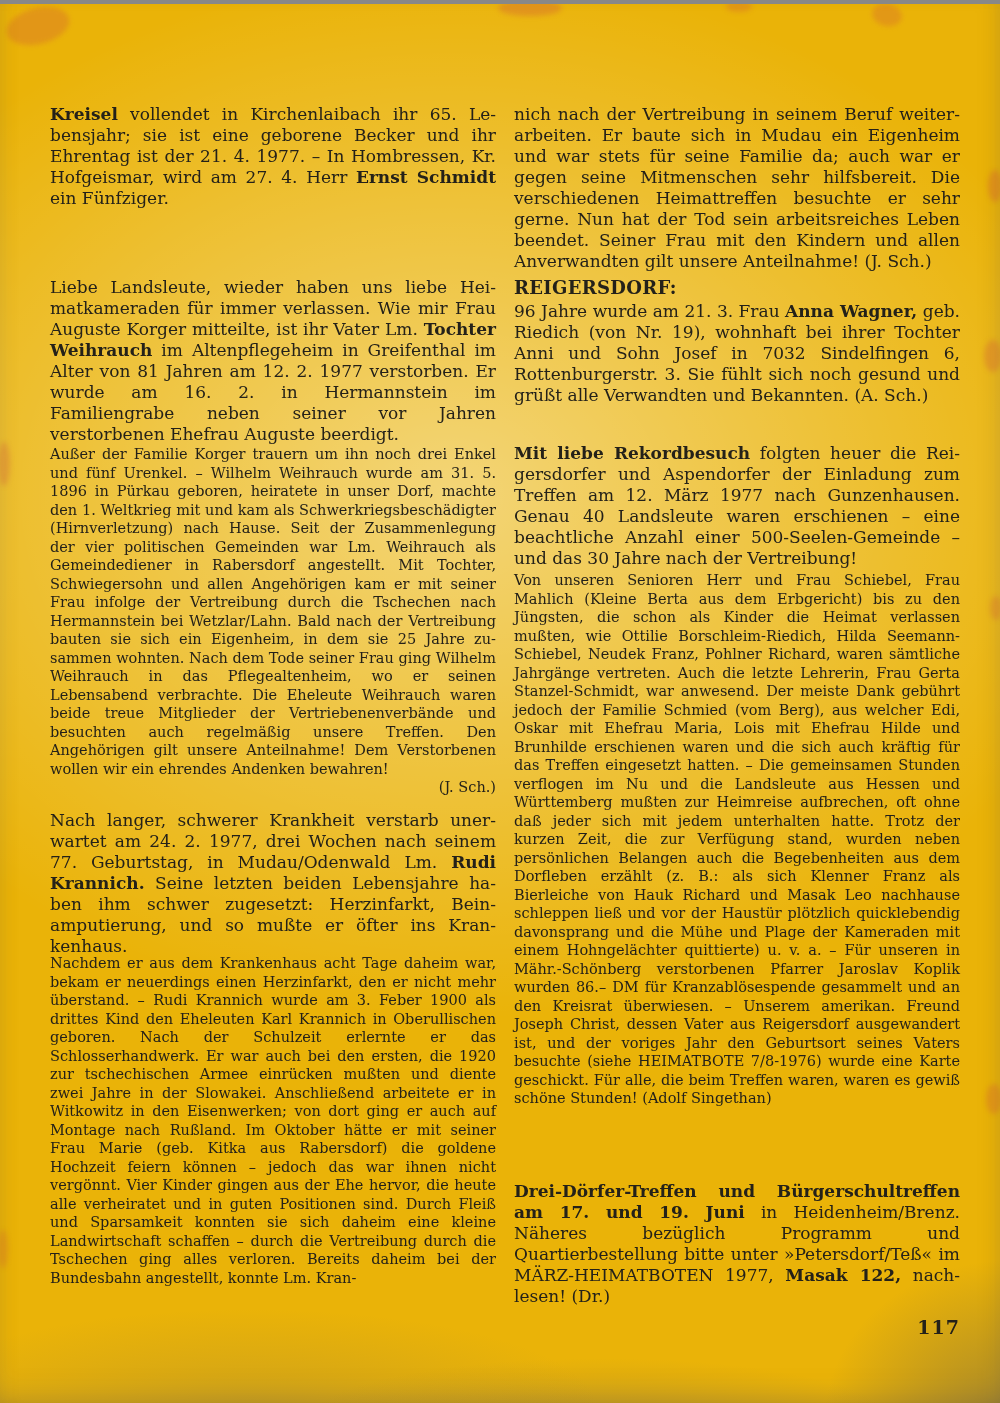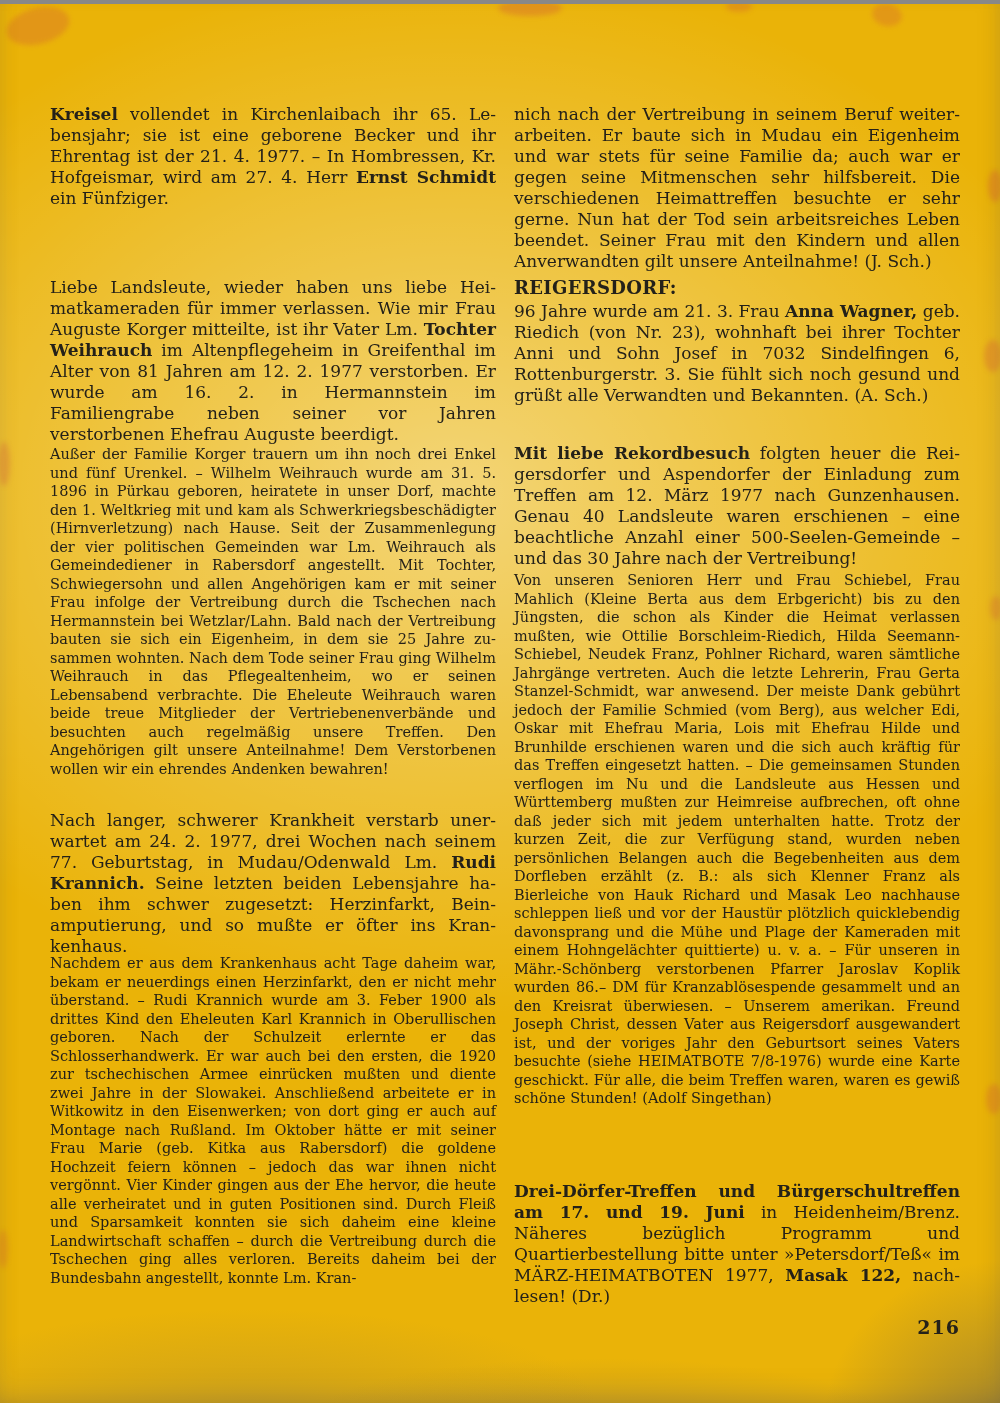--- a/index.html
+++ b/index.html
@@ -89,47 +89,48 @@
     <b>Kreisel</b><span> vollendet in Kirchenlaibach ihr 65. Le­bensjahr; sie ist eine geborene Becker und ihr Ehrentag ist der 21. 4. 1977. – In Hombressen, Kr. Hofgeismar, wird am 27. 4. Herr </span><b>Ernst Schmidt</b><span> ein Fünfziger.</span>
   </div>
 
 
   <div class="block col-l t-normal" style="top:273px;">
     <span>Liebe Landsleute, wieder haben uns liebe Hei­matkameraden für immer verlassen. Wie mir Frau Auguste Korger mitteilte, ist ihr Vater Lm. </span><b>Tochter Weihrauch</b><span> im Altenpflegeheim in Greifenthal im Alter von 81 Jahren am 12. 2. 1977 verstorben. Er wurde am 16. 2. in Her­mannstein im Familiengrabe neben seiner vor Jahren verstorbenen Ehefrau Auguste beerdigt.</span>
   </div>
 
   <div class="block col-l t-small" style="top:441px;">
     <span>Außer der Familie Korger trauern um ihn noch drei Enkel und fünf Urenkel. – Wilhelm Weihrauch wurde am 31. 5. 1896 in Pürkau geboren, heiratete in unser Dorf, machte den 1. Weltkrieg mit und kam als Schwerkriegsbeschädigter (Hirnverletzung) nach Hause. Seit der Zusammenlegung der vier politischen Gemeinden war Lm. Weihrauch als Gemeindediener in Rabersdorf angestellt. Mit Tochter, Schwiegersohn und allen Angehörigen kam er mit seiner Frau infolge der Vertreibung durch die Tschechen nach Hermann­stein bei Wetzlar/Lahn. Bald nach der Vertreibung bauten sie sich ein Eigenheim, in dem sie 25 Jahre zu­sammen wohnten. Nach dem Tode seiner Frau ging Wilhelm Weihrauch in das Pflegealtenheim, wo er sei­nen Lebensabend verbrachte. Die Eheleute Weihrauch waren beide treue Mitglieder der Vertriebenenverbän­de und besuchten auch regelmäßig unsere Treffen. Den Angehörigen gilt unsere Anteilnahme! Dem Verstor­benen wollen wir ein ehrendes Andenken bewahren!</span>
+    <div class="sign-right">(J. Sch.)</div>
   </div>
 
   <div class="block col-l t-normal" style="top:806px;">
     <span>Nach langer, schwerer Krankheit verstarb uner­wartet am 24. 2. 1977, drei Wochen nach seinem 77. Geburtstag, in Mudau/Odenwald Lm. </span><b>Rudi Krannich.</b><span> Seine letzten beiden Lebensjahre ha­ben ihm schwer zugesetzt: Herzinfarkt, Bein­amputierung, und so mußte er öfter ins Kran­kenhaus.</span>
   </div>
 
   <div class="block col-l t-small" style="top:950px;">
     <span>Nachdem er aus dem Krankenhaus acht Tage daheim war, bekam er neuerdings einen Herzinfarkt, den er nicht mehr überstand. – Rudi Krannich wurde am 3. Feber 1900 als drittes Kind den Eheleuten Karl Kran­nich in Oberullischen geboren. Nach der Schulzeit er­lernte er das Schlosserhandwerk. Er war auch bei den ersten, die 1920 zur tschechischen Armee einrücken mußten und diente zwei Jahre in der Slowakei. An­schließend arbeitete er in Witkowitz in den Eisen­werken; von dort ging er auch auf Montage nach Ruß­land. Im Oktober hätte er mit seiner Frau Marie (geb. Kitka aus Rabersdorf) die goldene Hochzeit feiern können – jedoch das war ihnen nicht vergönnt. Vier Kinder gingen aus der Ehe hervor, die heute alle ver­heiratet und in guten Positionen sind. Durch Fleiß und Sparsamkeit konnten sie sich daheim eine kleine Landwirtschaft schaffen – durch die Vertreibung durch die Tschechen ging alles verloren. Bereits da­heim bei der Bundesbahn angestellt, konnte Lm. Kran-</span>
   </div>
 
   <div class="block col-r t-normal" style="top:100px;">
     <span>nich nach der Vertreibung in seinem Beruf weiter­arbeiten. Er baute sich in Mudau ein Eigenheim und war stets für seine Familie da; auch war er gegen seine Mitmenschen sehr hilfsbereit. Die verschiedenen Hei­mattreffen besuchte er sehr gerne. Nun hat der Tod sein arbeitsreiches Leben beendet. Seiner Frau mit den Kindern und allen Anverwandten gilt unsere Anteil­nahme! (J. Sch.)</span>
   </div>
 
   <div class="block col-r heading" style="top:273px;">REIGERSDORF:</div>
 
   <div class="block col-r t-normal" style="top:297px;">
-    <span>96 Jahre wurde am 21. 3. Frau </span><b>Anna Wagner,</b><span> geb. Riedich (von Nr. 23), wohnhaft bei ihrer Tochter Anni und Sohn Josef in 7032 Sindel­fingen 6, Rottenburgerstr. 3. Sie fühlt sich noch gesund und grüßt alle Verwandten und Be­kannten. (A. Sch.)</span>
+    <span>96 Jahre wurde am 21. 3. Frau </span><b>Anna Wagner,</b><span> geb. Riedich (von Nr. 19), wohnhaft bei ihrer Tochter Anni und Sohn Josef in 7032 Sindel­fingen 6, Rottenburgerstr. 3. Sie fühlt sich noch gesund und grüßt alle Verwandten und Be­kannten. (A. Sch.)</span>
   </div>
 
   <div class="block col-r t-normal" style="top:439px;">
     <b>Mit liebe Rekordbesuch</b><span> folgten heuer die Rei­gersdorfer und Aspendorfer der Einladung zum Treffen am 12. März 1977 nach Gunzenhausen. Genau 40 Landsleute waren erschienen – eine beachtliche Anzahl einer 500-Seelen-Gemeinde – und das 30 Jahre nach der Vertreibung!</span>
   </div>
 
   <div class="block col-r t-small" style="top:567px;">
     <span>Von unseren Senioren Herr und Frau Schiebel, Frau Mahlich (Kleine Berta aus dem Erbgericht) bis zu den Jüngsten, die schon als Kinder die Heimat ver­lassen mußten, wie Ottilie Borschleim-Riedich, Hilda Seemann-Schiebel, Neudek Franz, Pohlner Richard, waren sämtliche Jahrgänge vertreten. Auch die letzte Lehrerin, Frau Gerta Stanzel-Schmidt, war anwesend. Der meiste Dank gebührt jedoch der Familie Schmied (vom Berg), aus welcher Edi, Oskar mit Ehefrau Maria, Lois mit Ehefrau Hilde und Brunhilde erschienen waren und die sich auch kräftig für das Treffen ein­gesetzt hatten. – Die gemeinsamen Stunden verflogen im Nu und die Landsleute aus Hessen und Württem­berg mußten zur Heimreise aufbrechen, oft ohne daß jeder sich mit jedem unterhalten hatte. Trotz der kurzen Zeit, die zur Verfügung stand, wurden neben persönlichen Belangen auch die Begebenheiten aus dem Dorfleben erzählt (z. B.: als sich Klenner Franz als Bierleiche von Hauk Richard und Masak Leo nach­hause schleppen ließ und vor der Haustür plötzlich quicklebendig davonsprang und die Mühe und Plage der Kameraden mit einem Hohngelächter quittierte) u. v. a. – Für unseren in Mähr.-Schönberg verstorbenen Pfarrer Jaroslav Koplik wurden 86.– DM für Kranz­ablösespende gesammelt und an den Kreisrat über­wiesen. – Unserem amerikan. Freund Joseph Christ, dessen Vater aus Reigersdorf ausgewandert ist, und der voriges Jahr den Geburtsort seines Vaters besuchte (siehe HEIMATBOTE 7/8-1976) wurde eine Karte ge­schickt. Für alle, die beim Treffen waren, waren es gewiß schöne Stunden! (Adolf Singethan)</span>
   </div>
 
 
   <div class="block col-r t-normal" style="top:1177px;">
     <b>Drei-Dörfer-Treffen und Bürgerschultreffen am 17. und 19. Juni</b><span> in Heidenheim/Brenz. Näheres bezüglich Programm und Quartierbestellung bitte unter »Petersdorf/Teß« im MÄRZ-HEIMATBOTEN 1977, </span><b>Masak 122,</b><span> nach­lesen! (Dr.)</span>
   </div>
 
-  <div class="page-number">216</div>
+  <div class="page-number">117</div>
 </div>
 
 </body></html>

